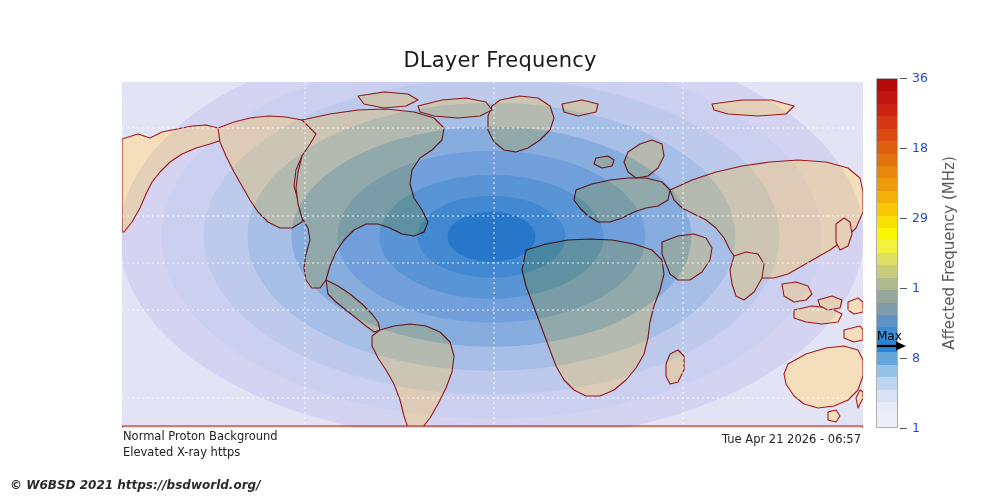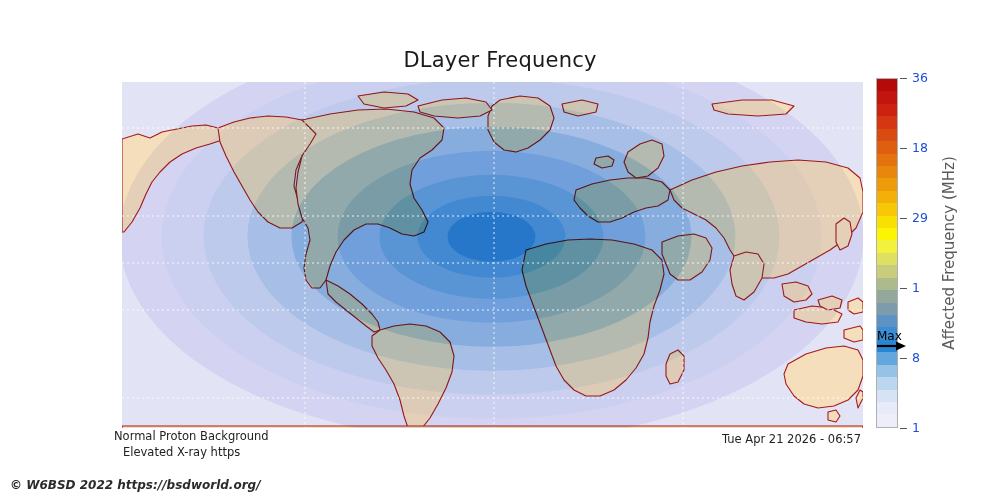--- a/index.html
+++ b/index.html
@@ -51,21 +51,21 @@
   #absorption-svg { mix-blend-mode: multiply; }
 
   
   .map-note {
     position: absolute;
     font-size: 11.5px;
     color: #222222;
     font-family: "DejaVu Sans", sans-serif;
     white-space: nowrap;
   }
-  #note-line1 { left: 114px; top: 429px; }
+  #note-line1 { left: 123px; top: 429px; }
   #note-line2 { left: 123px; top: 445px; }
   #timestamp  { right: 139px; top: 432px; }
 
   
   #colorbar-wrap {
     position: absolute;
     left: 876px;
     top: 78px;
     width: 22px;
     height: 350px;
@@ -359,13 +359,13 @@
   <svg id="max-arrow" viewBox="0 0 30 10">
     <line x1="1" y1="5" x2="21" y2="5" stroke="#000000" stroke-width="2.2"></line>
     <polygon points="20,0.6 30,5 20,9.4" fill="#000000"></polygon>
   </svg>
 </div>
 
 <div id="cb-axis-label">
   <span>Affected Frequency (MHz)</span>
 </div>
 
-<div id="footer">© W6BSD 2022 https://bsdworld.org/</div>
+<div id="footer">© W6BSD 2021 https://bsdworld.org/</div>
 
 </body></html>

